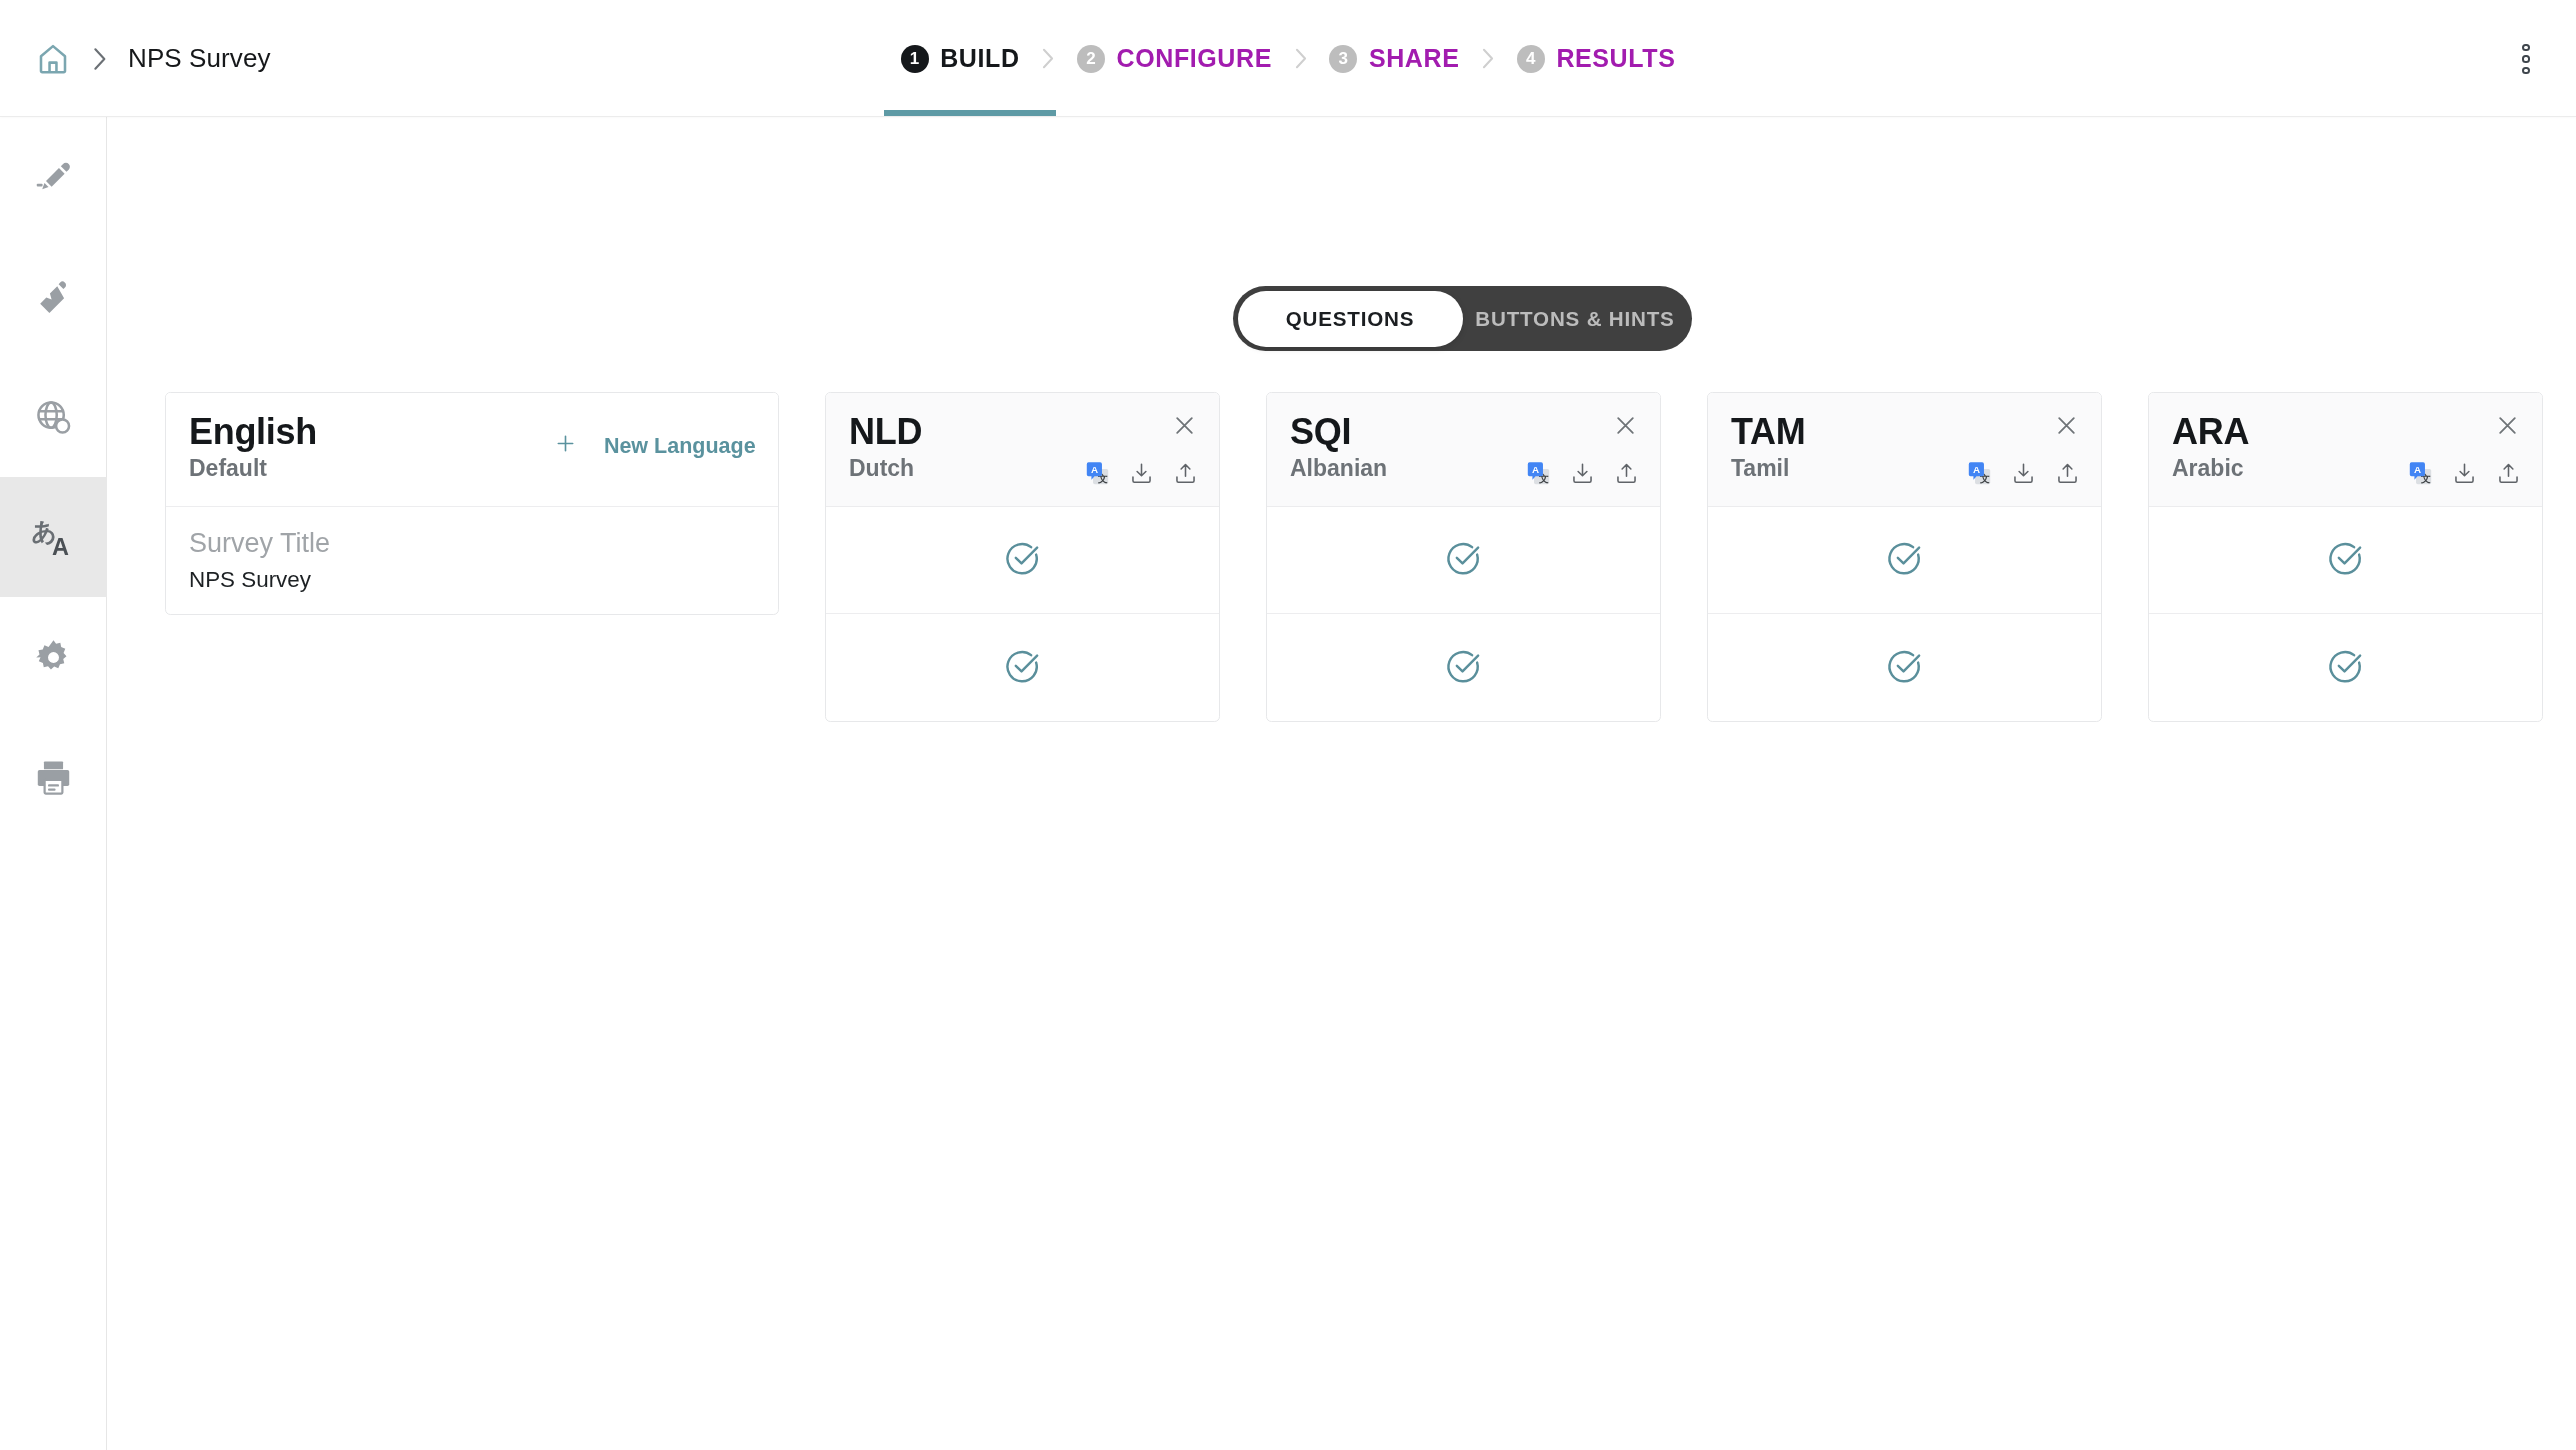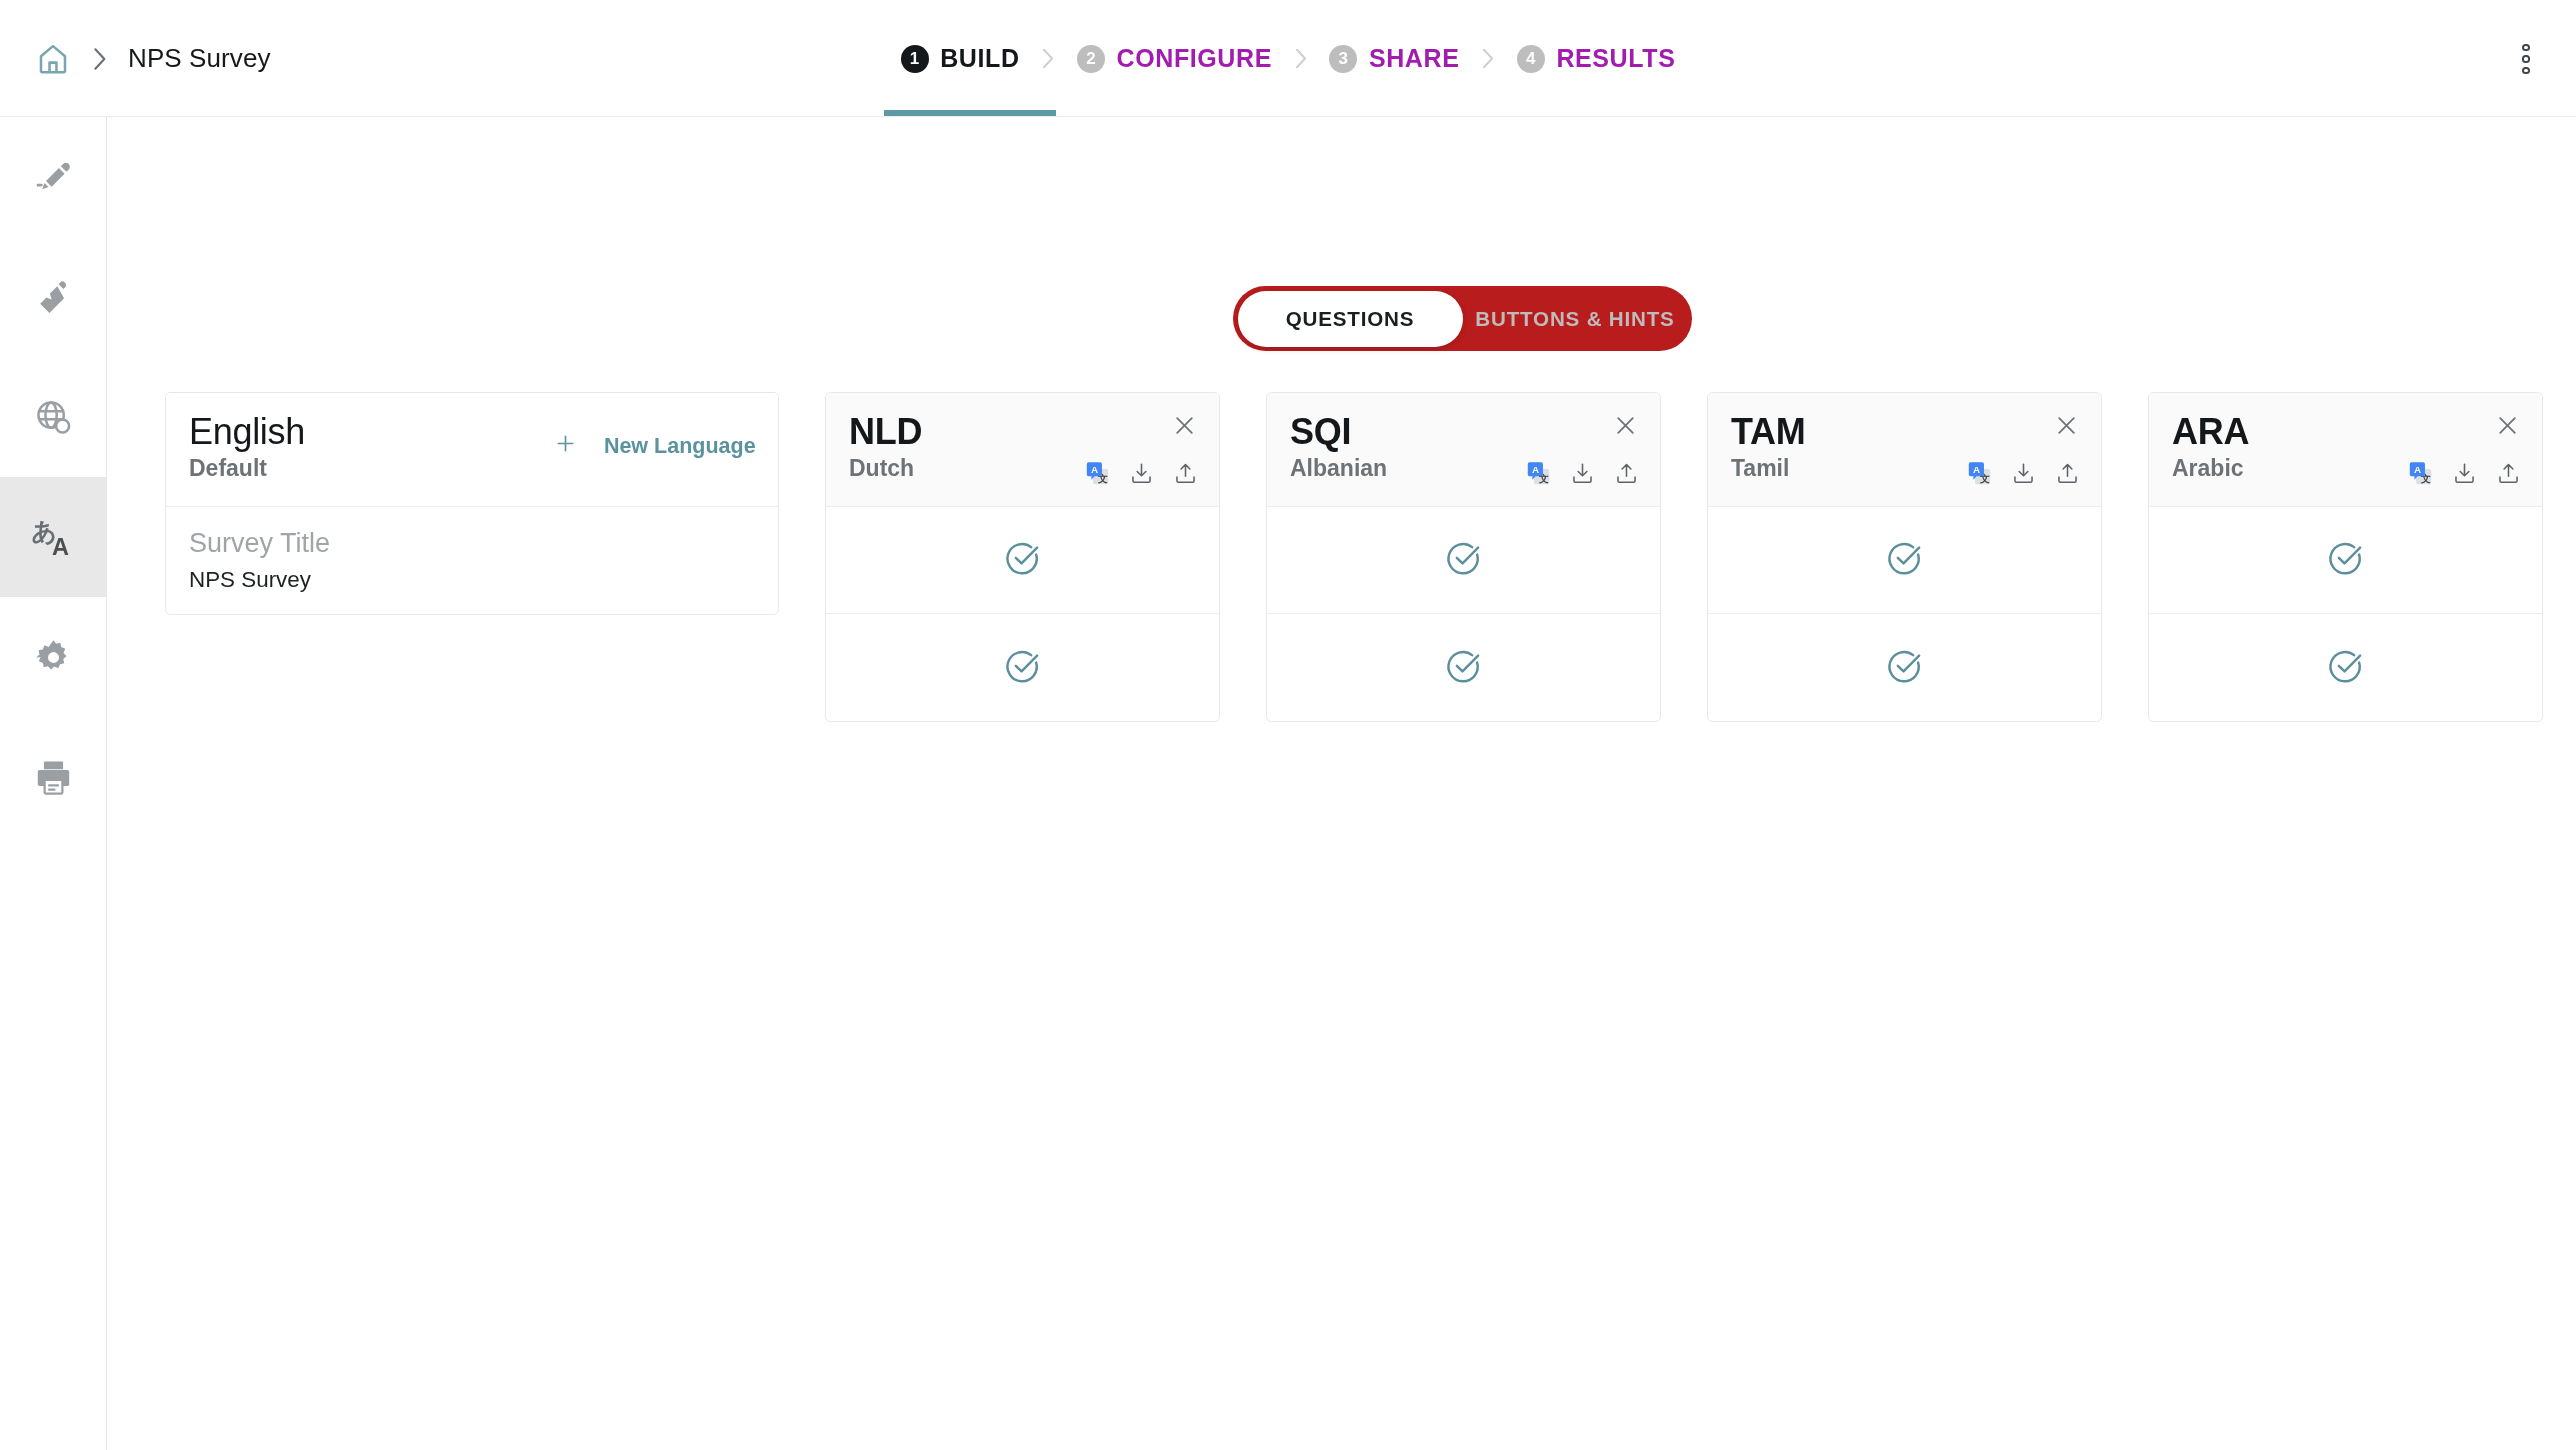--- a/index.html
+++ b/index.html
@@ -92,21 +92,21 @@
   .main {
     position: absolute; left: 107px; top: 117px;
     width: 2469px; height: 1334px;
     background: #ffffff; overflow: hidden;
   }
 
   
   .seg-wrap {
     position: absolute; left: 1126px; top: 169px;
     width: 459px; height: 65px;
-    background: #b91c1c; border-radius: 33px;
+    background: #404040; border-radius: 33px;
     display: flex; align-items: center; padding: 4.5px;
   }
   .seg {
     flex: 1 1 0; height: 56px; border-radius: 29px;
     display: flex; align-items: center; justify-content: center;
     font-size: 20.6px; font-weight: 700; letter-spacing: 0.8px;
     color: #bcbcbc; cursor: pointer; white-space: nowrap;
   }
   .seg.active {
     background: #ffffff; color: #1b1e21;
@@ -132,21 +132,21 @@
     height: 114px;
     padding: 19.7px 23px 0 23px;
   }
   .card.lang .card-head { background: #fafafb; border-bottom: 0.9px solid #ececee; }
   .card.english .card-head { background: #ffffff; border-bottom: 0.9px solid #ededef; }
 
   .lang-code {
     font-size: 36px; font-weight: 700; color: #15181b;
     letter-spacing: -0.3px; line-height: 1.05;
   }
-  .card.english .lang-code { font-weight: 400; }
+  .card.english .lang-code { font-weight: 700; }
   .lang-name {
     font-size: 23px; color: #6d7277; margin-top: 4.5px; font-weight: 700;
   }
   .head-icons {
     position: absolute; right: 20.6px; bottom: 19.7px;
     display: flex; align-items: center; gap: 19px;
   }
   .head-icons .ic { cursor: pointer; display: flex; align-items: center; }
   .close-x {
     position: absolute; right: 19.7px; top: 17px;

